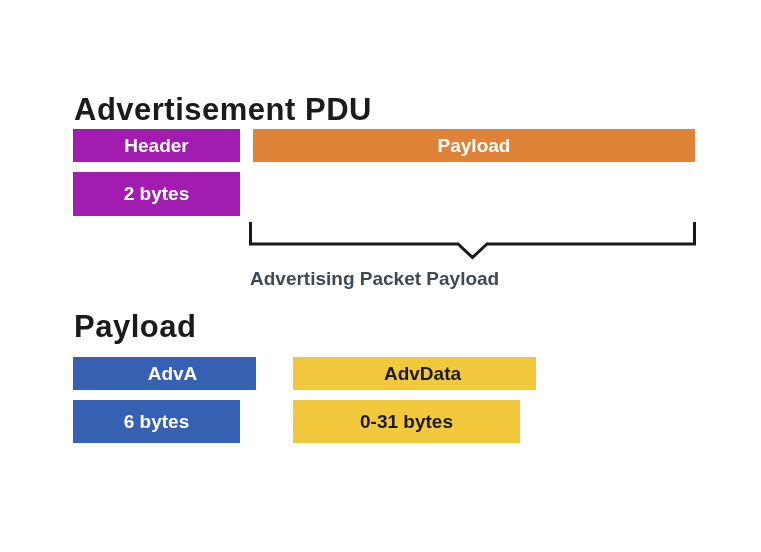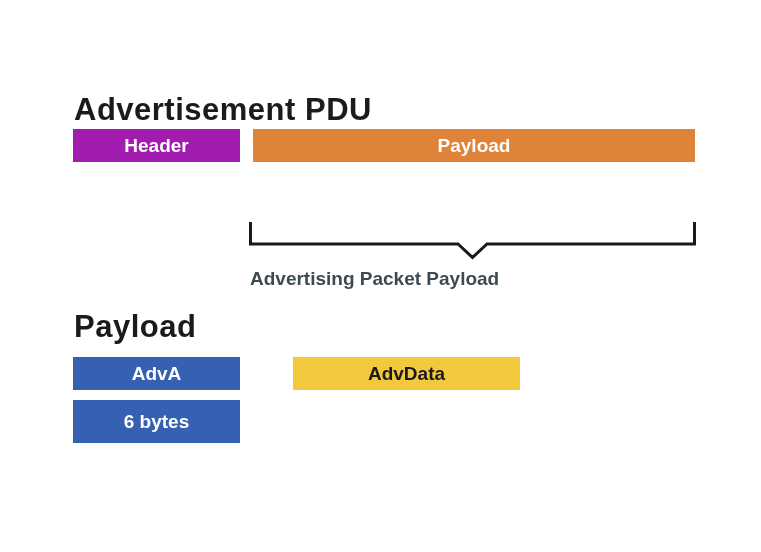--- a/index.html
+++ b/index.html
@@ -33,21 +33,21 @@
     align-items: center;
     justify-content: center;
     font-size: 19px;
     font-weight: 600;
     color: #ffffff;
     white-space: nowrap;
   }
   
   .row-a { top: 129px; height: 33px; }
   .row-b { top: 172px; height: 44px; }
-  .row-c { top: 357px; height: 33px; }
+  .row-c { top: 357px; height: 33px; padding-left: 16px; }
   .row-d { top: 400px; height: 43px; }
   
   .col-1 { left: 73px;  width: 167px; }
   .col-2 { left: 253px; width: 442px; }
   .col-3 { left: 253px; width: 227px; margin-left: 40px; }
   
   .bg-teal   { background: #a21caf; }
   .bg-orange { background: #DE8338; }
   .bg-blue   { background: #3661B3; }
   .bg-yellow { background: #F2C83D; color: #1a1a1a; }
@@ -74,26 +74,28 @@
 </head>
 <body>
 
 <div class="stage">
 
   <div class="section-title title-pdu">Advertisement PDU</div>
 
   <div class="bar row-a col-1 bg-teal">Header</div>
   <div class="bar row-a col-2 bg-orange">Payload</div>
 
+  <div class="bar row-b col-1 bg-teal">2 bytes</div>
 
   <svg class="bracket-svg" viewBox="0 0 447 38" aria-hidden="true">
     <path d="M1.5,0 L1.5,22 L209,22 L223.5,35.5 L238,22 L445.5,22 L445.5,0" fill="none" stroke="#1a1a1a" stroke-width="3" stroke-linejoin="miter"></path>
   </svg>
   <div class="bracket-label">Advertising Packet Payload</div>
 
   <div class="section-title title-payload">Payload</div>
 
   <div class="bar row-c col-1 bg-blue">AdvA</div>
   <div class="bar row-c col-3 bg-yellow">AdvData</div>
 
   <div class="bar row-d col-1 bg-blue">6 bytes</div>
+  <div class="bar row-d col-3 bg-yellow">0-31 bytes</div>
 
 </div>
 
 </body></html>

